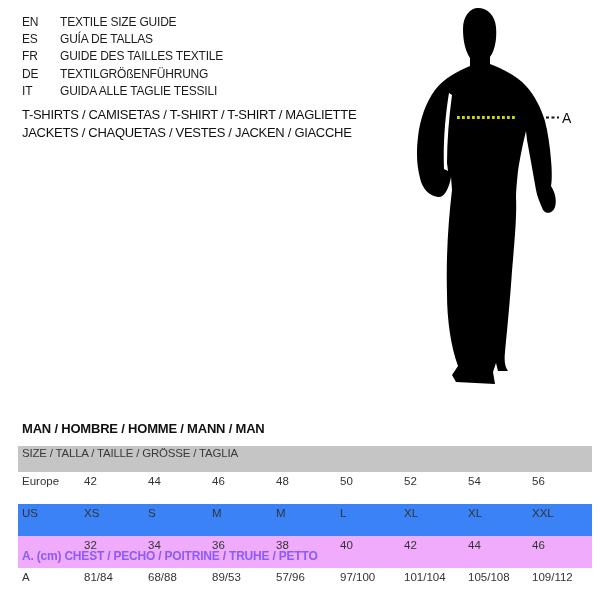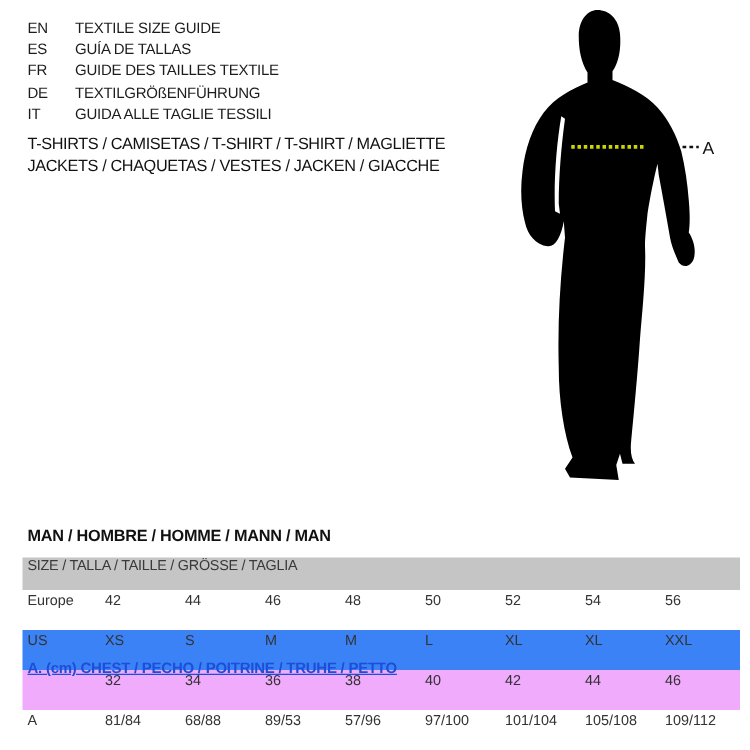--- a/index.html
+++ b/index.html
@@ -24,21 +24,21 @@
   #section-title{left:22px;top:421px;font-size:13px;font-weight:700;letter-spacing:-0.2px;color:#111;}
 
   
   #size-table{left:18px;top:446px;width:574px;font-size:11.5px;}
   .thead{height:26px;line-height:15px;padding-left:4px;color:#3a3a3a;letter-spacing:-0.2px;}
   .trow{display:flex;height:32px;line-height:18px;color:#333;}
   .tlabel{flex:0 0 62px;padding-left:4px;text-align:left;}
   .tcell{flex:0 0 64px;text-align:left;}
 
   
-  #footnote{left:22px;top:527px;font-size:12px;font-weight:700;letter-spacing:-0.2px;color:#1d4ed8;text-decoration:underline;}
+  #footnote{left:22px;top:549px;font-size:12px;font-weight:700;letter-spacing:-0.2px;color:#8b5cf6;}
 </style>
 </head>
 <body>
 
 <div id="language-list" class="abs">
     <div class="lang-row">
       <span class="lang-code">EN</span>
       <span class="lang-title">TEXTILE SIZE GUIDE</span>
     </div>
     <div class="lang-row">

